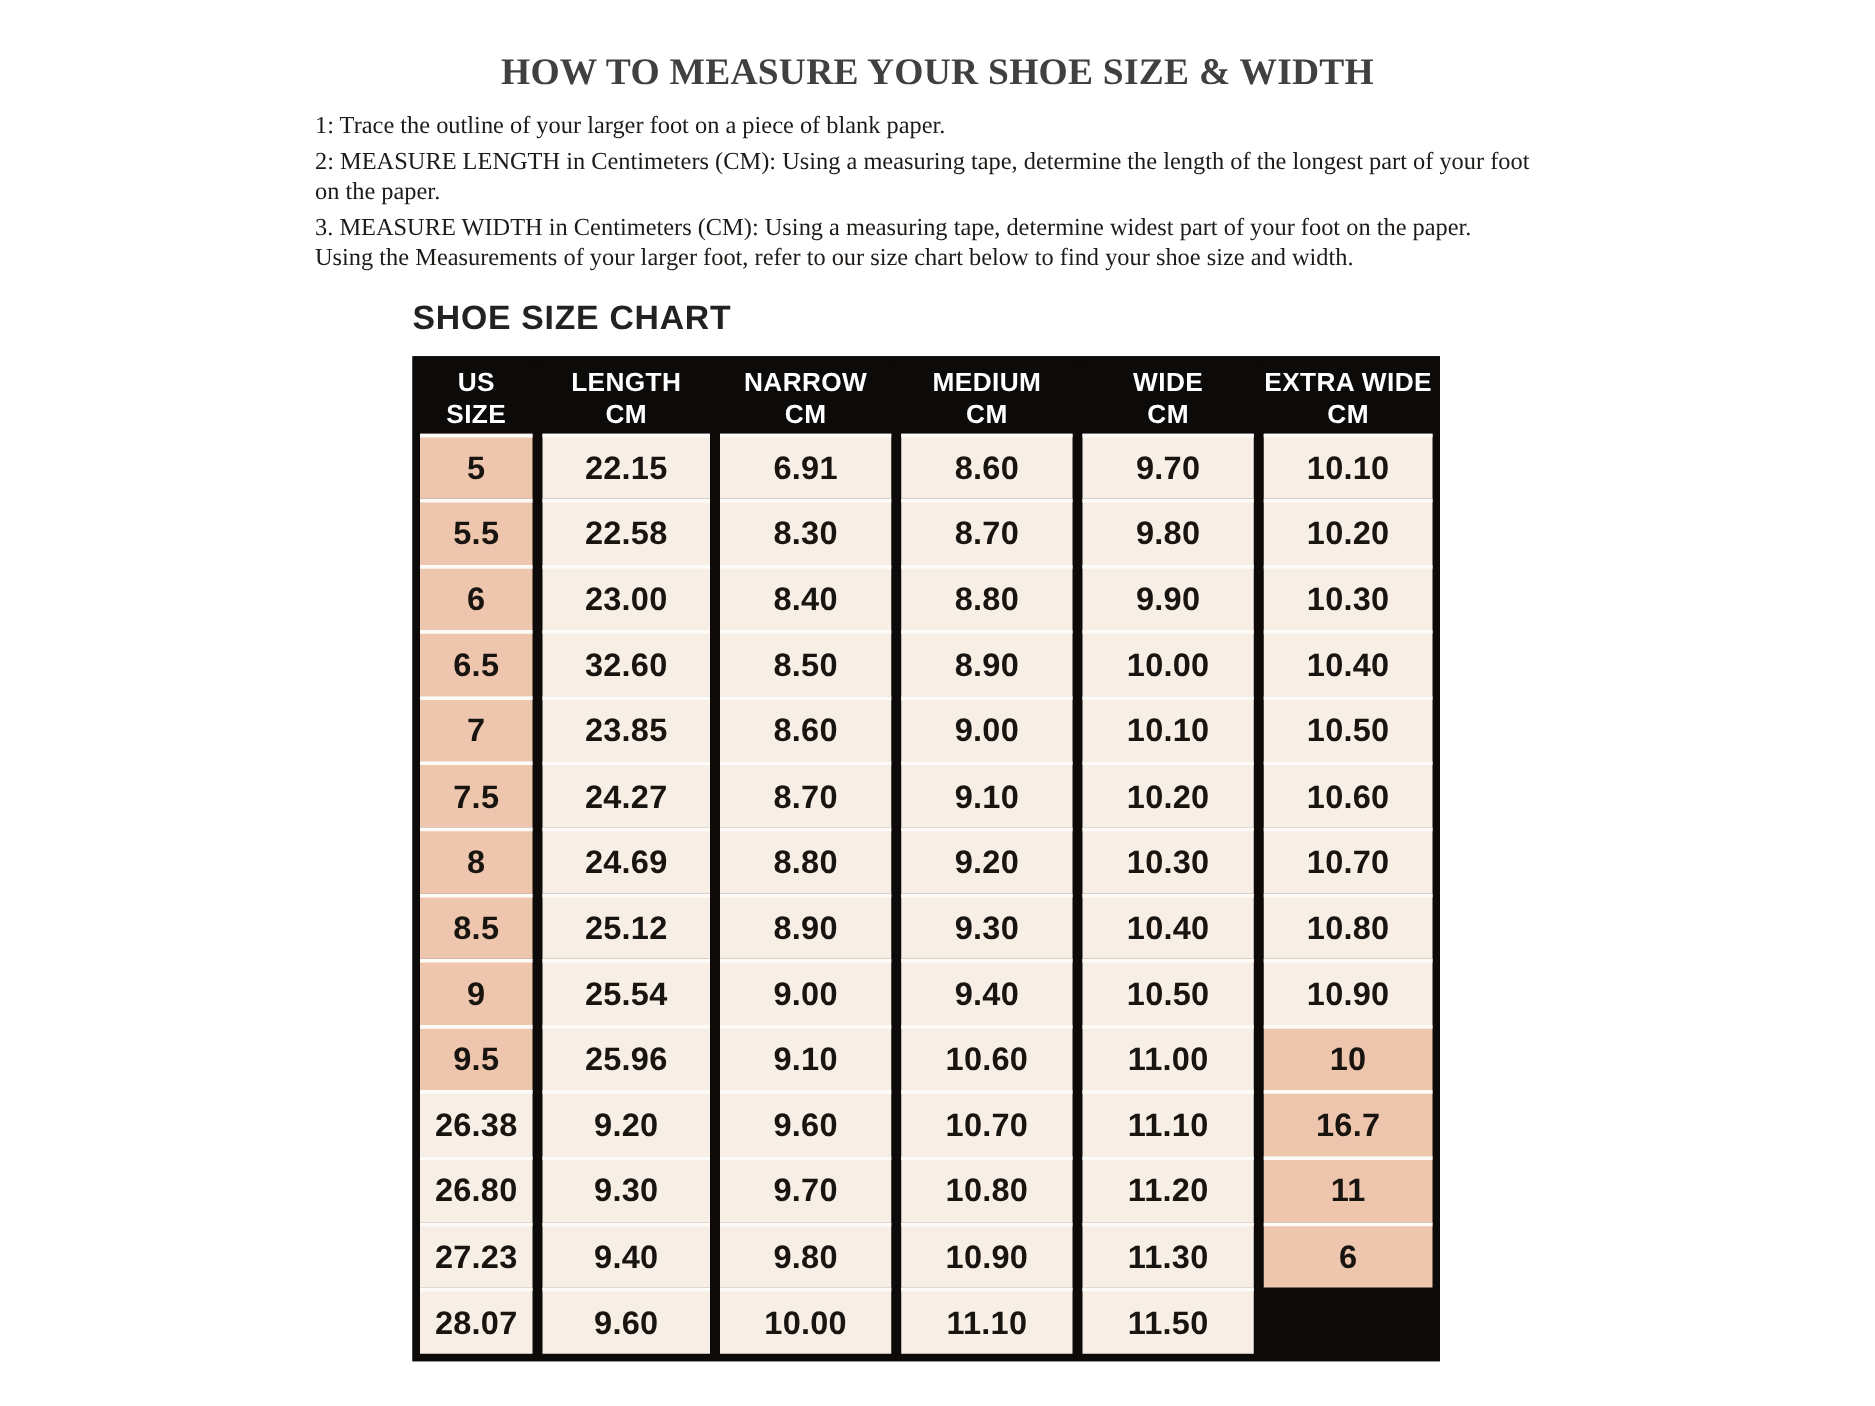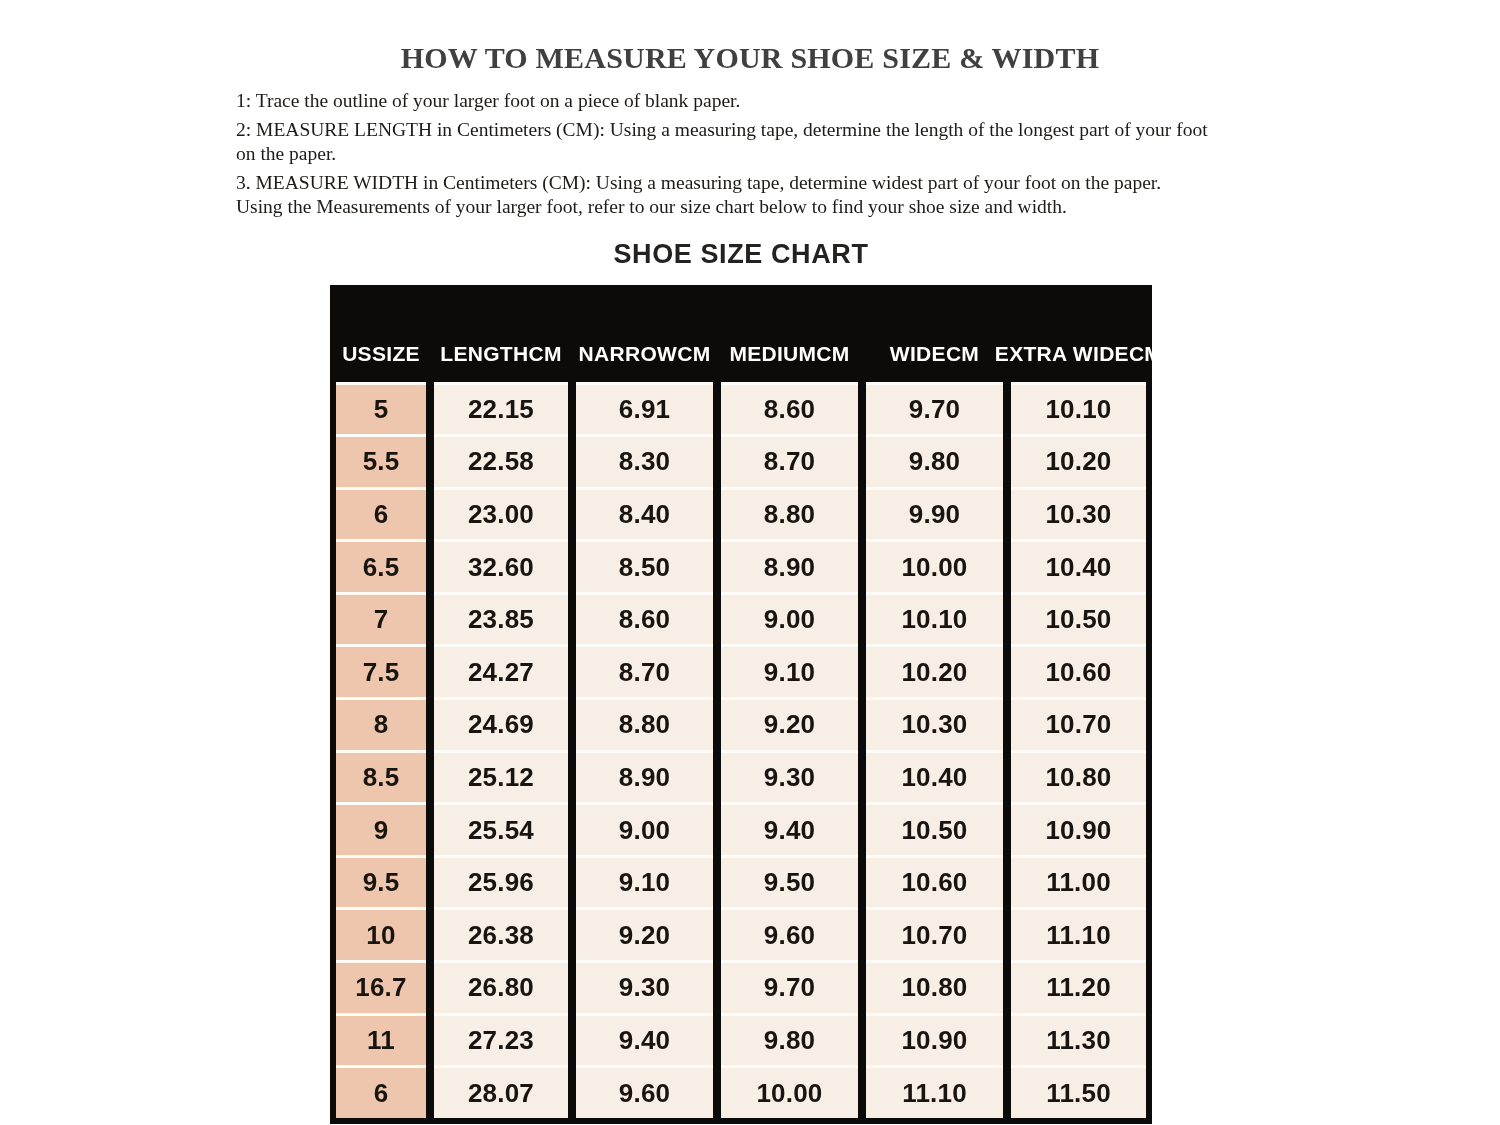--- a/index.html
+++ b/index.html
@@ -24,59 +24,57 @@
     letter-spacing: 0.2px;
     color: #404040;
   }
   .instructions {
     margin: 15px 0 0 236px;
     width: 1010px;
     font-family: "Liberation Serif", serif;
     font-size: 19.5px;
     color: #1d1a17;
   }
-  .instructions .line { line-height: 24.5px; }
+  .instructions .line { line-height: 24.5px; margin-left: 16px; }
   .instructions .item-gap { margin-top: 4px; }
   .chart-title-wrap {
     width: 822px;
     margin: 0 0 0 330px;
   }
   .chart-title {
     margin: 19px 0 16px 0;
-    text-align: center;
     font-family: "Liberation Sans", sans-serif;
     font-weight: 600;
     font-size: 27px;
     line-height: 30px;
     letter-spacing: 0.6px;
     color: #242220;
   }
   .size-table {
     display: grid;
     grid-template-columns: 90px 134px 137px 137px 137px 135px;
     column-gap: 8px;
     width: 822px;
     background: var(--grid, #0d0b09);
     border: 6px solid var(--grid, #0d0b09);
   }
   .hcell {
     background: var(--header-bg, #0d0b09);
     color: var(--header-text, #ffffff);
     height: 56px;
     display: flex;
-    flex-direction: row;
+    flex-direction: column;
     justify-content: center;
     align-items: center;
     font-weight: 700;
     font-size: 21px;
     line-height: 25px;
     letter-spacing: 0.3px;
     text-align: center;
     white-space: nowrap;
-    margin-top: 35px;
   }
   .cell {
     height: 52.6px;
     border-top: 3px solid var(--row-divider, #fdfbf7);
     display: flex;
     align-items: center;
     justify-content: center;
     font-weight: 700;
     font-size: 26px;
     letter-spacing: 0.2px;
@@ -177,21 +175,20 @@
         <div class="cell val">10.80</div>
         <div class="cell size">9</div>
         <div class="cell val">25.54</div>
         <div class="cell val">9.00</div>
         <div class="cell val">9.40</div>
         <div class="cell val">10.50</div>
         <div class="cell val">10.90</div>
         <div class="cell size">9.5</div>
         <div class="cell val">25.96</div>
         <div class="cell val">9.10</div>
-        <div class="cell val">9.50</div>
         <div class="cell val">10.60</div>
         <div class="cell val">11.00</div>
         <div class="cell size">10</div>
         <div class="cell val">26.38</div>
         <div class="cell val">9.20</div>
         <div class="cell val">9.60</div>
         <div class="cell val">10.70</div>
         <div class="cell val">11.10</div>
         <div class="cell size">16.7</div>
         <div class="cell val">26.80</div>

